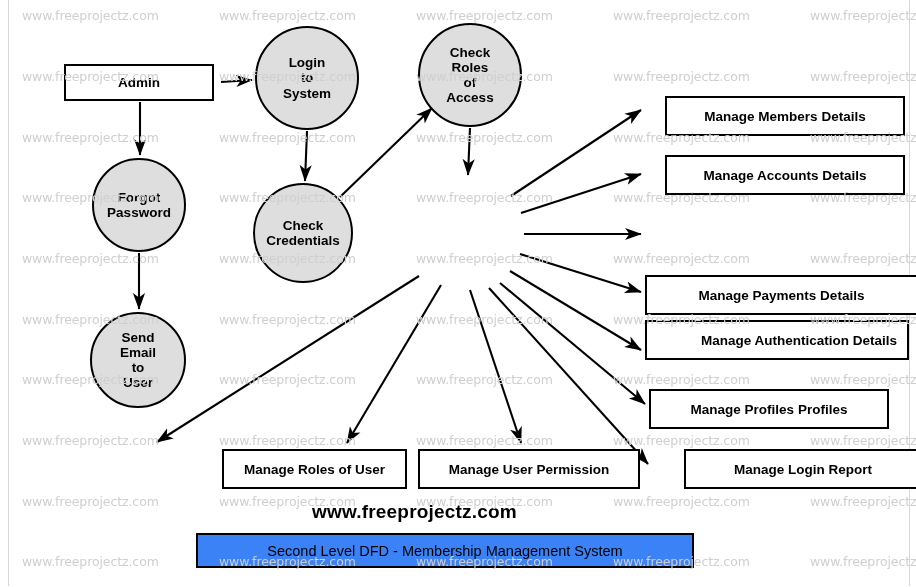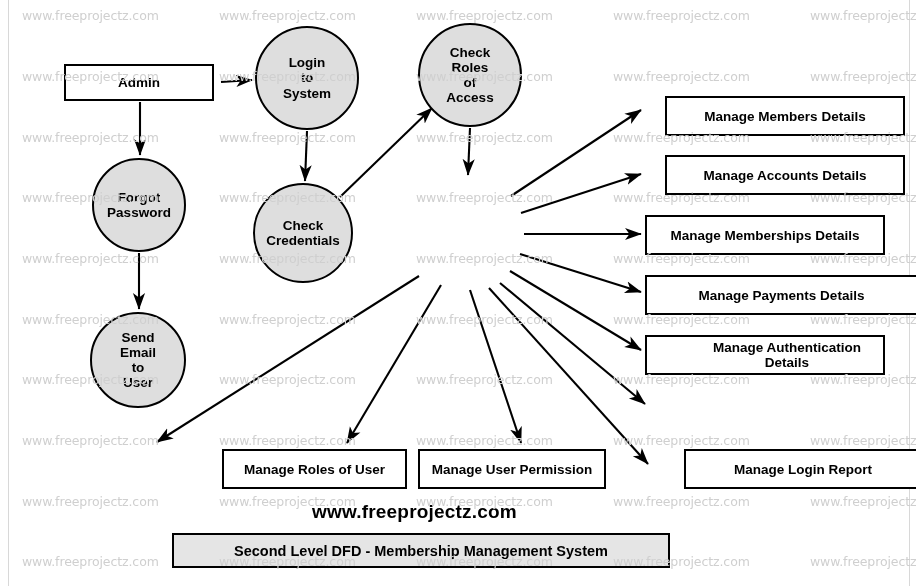--- a/index.html
+++ b/index.html
@@ -82,29 +82,30 @@
     font-size: 19px;
     font-weight: bold;
     color: #000;
     letter-spacing: 0.2px;
     white-space: nowrap;
   }
   .title-box {
     position: absolute;
     z-index: 4;
     box-sizing: border-box;
-    background: #e5e5e5;
+    background: #3b82f6;
     border: 2.6px solid #000;
     display: flex;
     align-items: center;
     justify-content: center;
     font-size: 14.5px;
-    font-weight: bold;
+    font-weight: normal;
     color: #000;
     white-space: nowrap;
+    margin-left: 24px;
   }
 </style>
 </head>
 <body>
 
 <div id="canvas">
 
   <div class="page-frame"></div>
 
   <div class="watermarks" id="watermark-layer">
@@ -218,34 +219,34 @@
   <div class="node ellipse" style="left:90px; top:312px; width:96px; height:96px;">
     <span>Send<br>Email<br>to<br>User</span>
   </div>
 
   <div class="node rect" style="left:645px; top:96px; width:240px; height:40px;margin-left:20px;">
     <span>Manage Members Details</span>
   </div>
   <div class="node rect" style="left:645px; top:155px; width:240px; height:40px;margin-left:20px;">
     <span>Manage Accounts Details</span>
   </div>
-  <div class="node rect" style="left:645px; top:215px; width:240px; height:40px;">
-    <span>Manage Memberships Details</span>
-  </div>
   <div class="node rect" style="left:645px; top:275px; width:273px; height:40px;">
     <span>Manage Payments Details</span>
   </div>
-  <div class="node rect" style="left:645px; top:335px; width:240px; height:40px;padding-left:44px;">
+  <div class="node rect" style="left:645px; top:320px; width:264px; height:40px;padding-left:44px;">
     <span>Manage Authentication Details</span>
+  </div>
+  <div class="node rect" style="left:649px; top:389px; width:240px; height:40px;">
+    <span>Manage Profiles Profiles</span>
   </div>
 
   <div class="node rect" style="left:222px; top:449px; width:185px; height:40px;">
     <span>Manage Roles of User</span>
   </div>
-  <div class="node rect" style="left:418px; top:449px; width:188px; height:40px;">
+  <div class="node rect" style="left:418px; top:449px; width:222px; height:40px;">
     <span>Manage User Permission</span>
   </div>
   <div class="node rect" style="left:684px; top:449px; width:238px; height:40px;">
     <span>Manage Login Report</span>
   </div>
 
   <div class="footer-url" style="left:312px; top:501px;">www.freeprojectz.com</div>
 
   <div class="title-box" style="left:172px; top:533px; width:498px; height:35px;">
     <span>Second Level DFD - Membership Management System</span>

